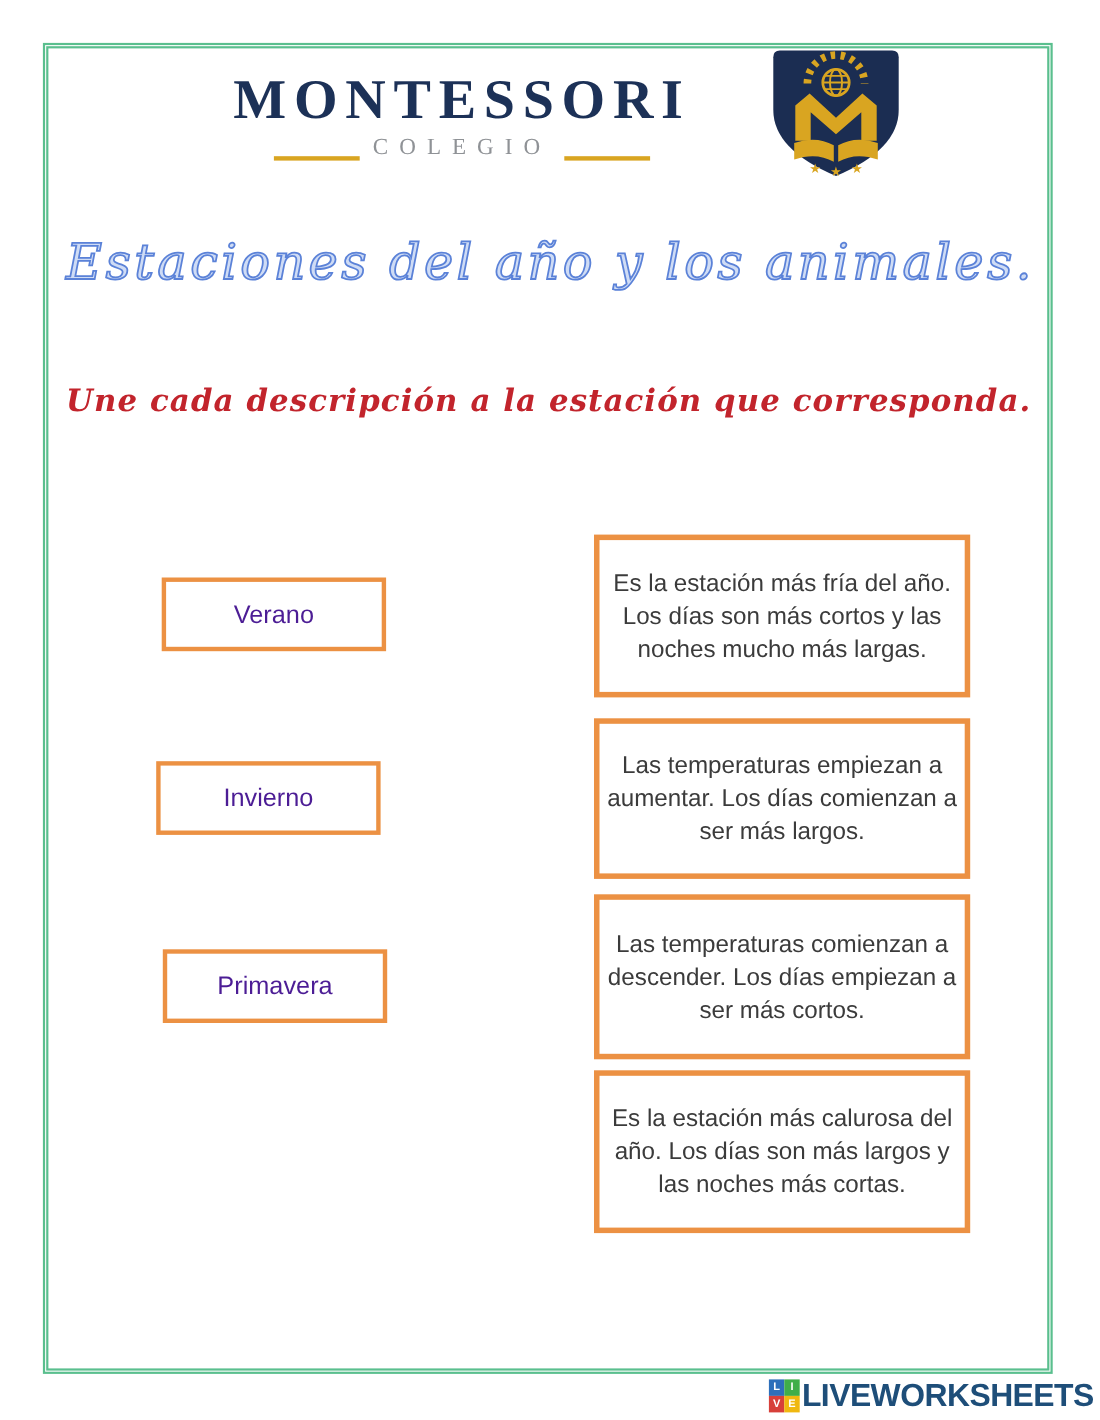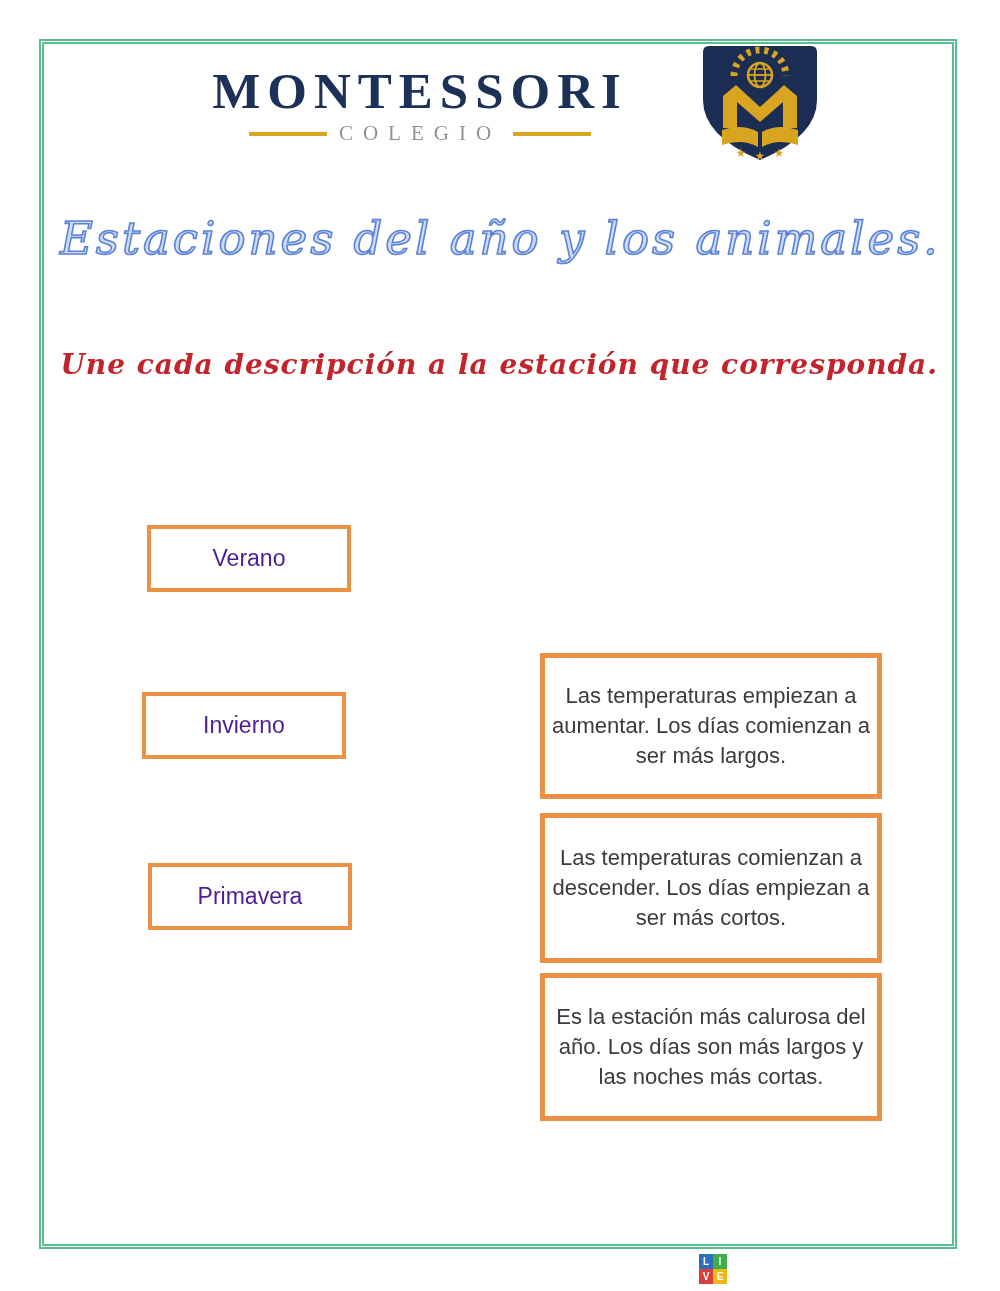--- a/index.html
+++ b/index.html
@@ -29,21 +29,21 @@
     font-family: "Liberation Serif", serif;
     font-size: 51px;
     font-weight: 600;
     letter-spacing: 7px;
     color: #1c3157;
     line-height: 1.0;
     white-space: nowrap;
   }
   .logo-subrow {
     display: flex;
-    align-items: center;
+    align-items: flex-end;
     justify-content: center;
     gap: 12px;
     margin-top: 4px;
   }
   .gold-rule {
     width: 78px; height: 4px;
     background: #d9a521;
   }
   .logo-subtitle {
     font-family: "Liberation Serif", serif;
@@ -68,21 +68,21 @@
     font-size: 45px;
     letter-spacing: 3px;
     color: #cfdcf5;
     -webkit-text-stroke: 1.6px #5b82d8;
     white-space: nowrap;
   }
   .instruction {
     position: absolute;
     left: 60px; top: 348px;
     width: 878px;
-    text-align: right;
+    text-align: left;
     font-family: "DejaVu Serif", serif;
     font-style: italic;
     font-weight: bold;
     font-size: 28px;
     letter-spacing: 1px;
     color: #c2242c;
     white-space: nowrap;
   }
   
   .season-box {
@@ -181,32 +181,36 @@
   <div class="season-box" style="left:147px; top:525px;">
     <span>Verano</span>
   </div>
   <div class="season-box" style="left:142px; top:692px;text-align:center;">
     <span>Invierno</span>
   </div>
   <div class="season-box" style="left:148px; top:863px;">
     <span>Primavera</span>
   </div>
 
+  <div class="desc-box" style="top:486px; height:122px;">
+    <span>Es la estación más fría del año. Los días son más cortos y las noches mucho más largas.</span>
+  </div>
   <div class="desc-box" style="top:653px; height:120px;">
     <span>Las temperaturas empiezan a aumentar. Los días comienzan a ser más largos.</span>
   </div>
   <div class="desc-box" style="top:813px; height:124px;">
     <span>Las temperaturas comienzan a descender. Los días empiezan a ser más cortos.</span>
   </div>
   <div class="desc-box" style="top:973px; height:122px;">
     <span>Es la estación más calurosa del año. Los días son más largos y las noches más cortas.</span>
   </div>
 
   <div class="footer">
     <div class="lw-grid">
       <span class="lw-cell" style="background:#2d6fba">L</span>
       <span class="lw-cell" style="background:#3fae49">I</span>
       <span class="lw-cell" style="background:#d7403a">V</span>
       <span class="lw-cell" style="background:#f0b810">E</span>
     </div>
+    <span class="lw-brand">LIVEWORKSHEETS</span>
   </div>
 
 </div>
 
 </body></html>

